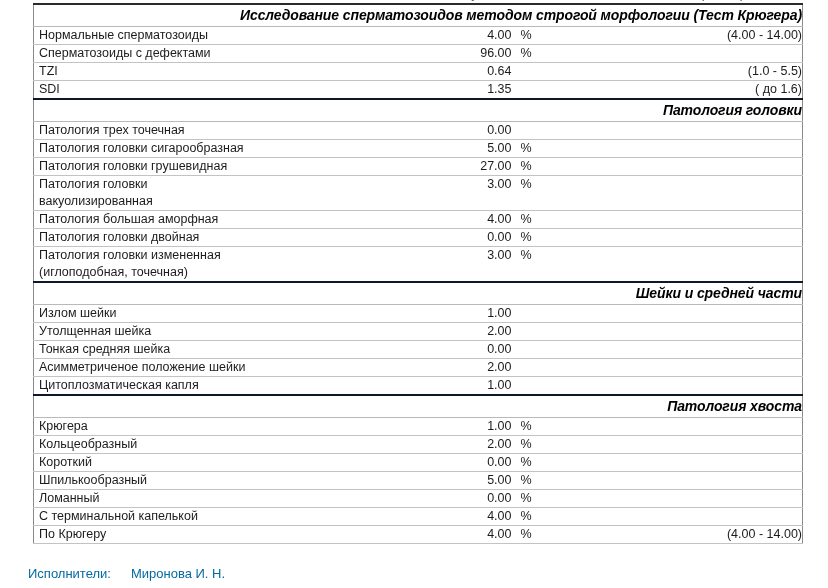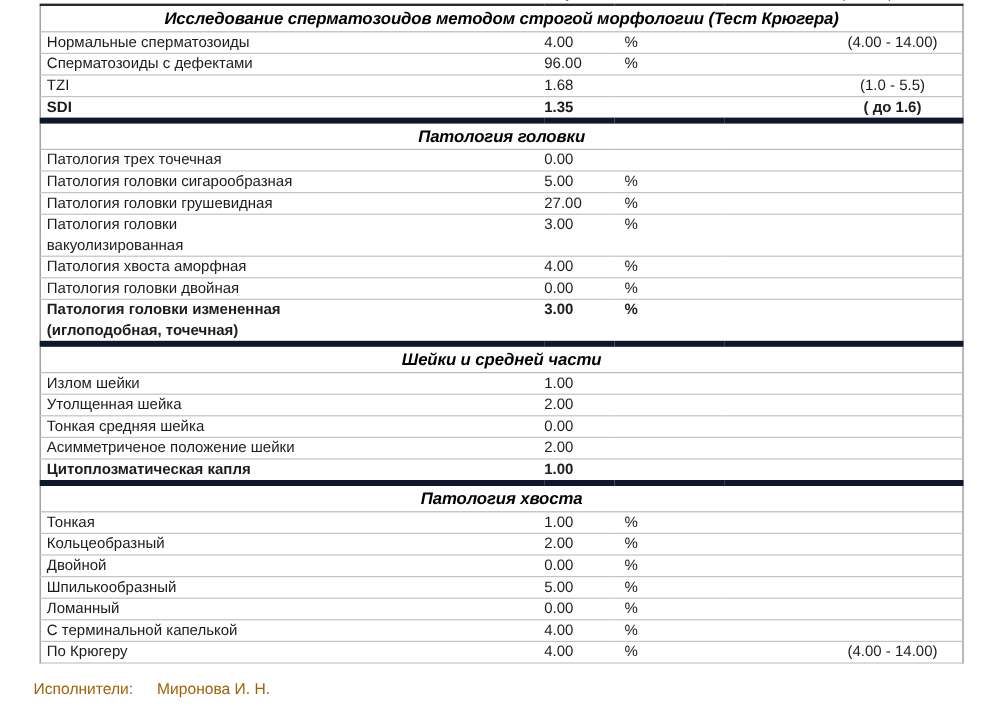--- a/index.html
+++ b/index.html
@@ -50,21 +50,21 @@
     background: #ffffff;
     white-space: nowrap;
   }
   tr.head-row td.h-name  { padding-left: 5px; text-align: left; }
   tr.head-row td.h-value { text-align: right; padding-right: 0px; }
   tr.head-row td.h-unit  { text-align: left; padding-left: 9px; }
   tr.head-row td.h-ref   { text-align: left; padding-left: 82px; }
 
   
   tr.section-row td {
-    text-align: center;
+    text-align: right;
     font-weight: bold;
     font-style: italic;
     font-size: 14px;
     color: #000000;
     padding: 2px 0 3px 0;
     border-top: 2px solid #2b2b2b;
     border-bottom: 1px solid #b9b9b9;
     border-left: 1px solid #8a8a8a;
     border-right: 1px solid #8a8a8a;
     letter-spacing: -0.1px;
@@ -84,50 +84,50 @@
   tr.data-row td.d-name {
     border-right: 0;
     padding-left: 5px;
     text-align: left;
     line-height: 16.5px;
     white-space: pre-line;
   }
   tr.data-row td.d-value {
     border-left: 0;
     border-right: 0;
+    text-align: right;
     line-height: 16.5px;
   }
   tr.data-row td.d-unit {
     border-left: 0;
     border-right: 0;
     text-align: left;
     padding-left: 9px;
     line-height: 16.5px;
   }
   tr.data-row td.d-ref {
     border-left: 0;
-    text-align: center;
+    text-align: right;
     padding-left: 82px;
     line-height: 16.5px;
     margin-top: 12px;
   }
   tr.data-row.two-line td { height: 34px; }
 
   tr.data-row.last-in-section td {
-    border-bottom: 5px solid #0f172a;
-    font-weight: bold;
+    border-bottom: 2px solid #0f172a;
   }
 
   
   .footer {
     position: absolute;
     left: 28px;
     top: 566px;
     font-size: 13px;
-    color: #a16207;
+    color: #0369a1;
     white-space: nowrap;
   }
   .footer .f-label { display: inline-block; }
   .footer .f-value { display: inline-block; margin-left: 20px; }
 </style>
 </head>
 <body>
 
 <div class="sheet">
 
@@ -155,21 +155,21 @@
           <td class="d-ref">(4.00 - 14.00)</td>
         </tr>
         <tr class="data-row">
           <td class="d-name">Сперматозоиды с дефектами</td>
           <td class="d-value">96.00</td>
           <td class="d-unit">%</td>
           <td class="d-ref"></td>
         </tr>
         <tr class="data-row">
           <td class="d-name">TZI</td>
-          <td class="d-value">1.68</td>
+          <td class="d-value">0.64</td>
           <td class="d-unit"></td>
           <td class="d-ref">(1.0 - 5.5)</td>
         </tr>
         <tr class="data-row last-in-section">
           <td class="d-name">SDI</td>
           <td class="d-value">1.35</td>
           <td class="d-unit"></td>
           <td class="d-ref">( до 1.6)</td>
         </tr>
         <tr class="section-row">
@@ -194,21 +194,21 @@
           <td class="d-ref"></td>
         </tr>
         <tr class="data-row two-line">
           <td class="d-name">Патология головки
 вакуолизированная</td>
           <td class="d-value">3.00</td>
           <td class="d-unit">%</td>
           <td class="d-ref"></td>
         </tr>
         <tr class="data-row">
-          <td class="d-name">Патология хвоста аморфная</td>
+          <td class="d-name">Патология большая аморфная</td>
           <td class="d-value">4.00</td>
           <td class="d-unit">%</td>
           <td class="d-ref"></td>
         </tr>
         <tr class="data-row">
           <td class="d-name">Патология головки двойная</td>
           <td class="d-value">0.00</td>
           <td class="d-unit">%</td>
           <td class="d-ref"></td>
         </tr>
@@ -249,33 +249,33 @@
         <tr class="data-row last-in-section">
           <td class="d-name">Цитоплозматическая капля</td>
           <td class="d-value">1.00</td>
           <td class="d-unit"></td>
           <td class="d-ref"></td>
         </tr>
         <tr class="section-row">
           <td colspan="4">Патология хвоста</td>
         </tr>
         <tr class="data-row">
-          <td class="d-name">Тонкая</td>
+          <td class="d-name">Крюгера</td>
           <td class="d-value">1.00</td>
           <td class="d-unit">%</td>
           <td class="d-ref"></td>
         </tr>
         <tr class="data-row">
           <td class="d-name">Кольцеобразный</td>
           <td class="d-value">2.00</td>
           <td class="d-unit">%</td>
           <td class="d-ref"></td>
         </tr>
         <tr class="data-row">
-          <td class="d-name">Двойной</td>
+          <td class="d-name">Короткий</td>
           <td class="d-value">0.00</td>
           <td class="d-unit">%</td>
           <td class="d-ref"></td>
         </tr>
         <tr class="data-row">
           <td class="d-name">Шпилькообразный</td>
           <td class="d-value">5.00</td>
           <td class="d-unit">%</td>
           <td class="d-ref"></td>
         </tr>

